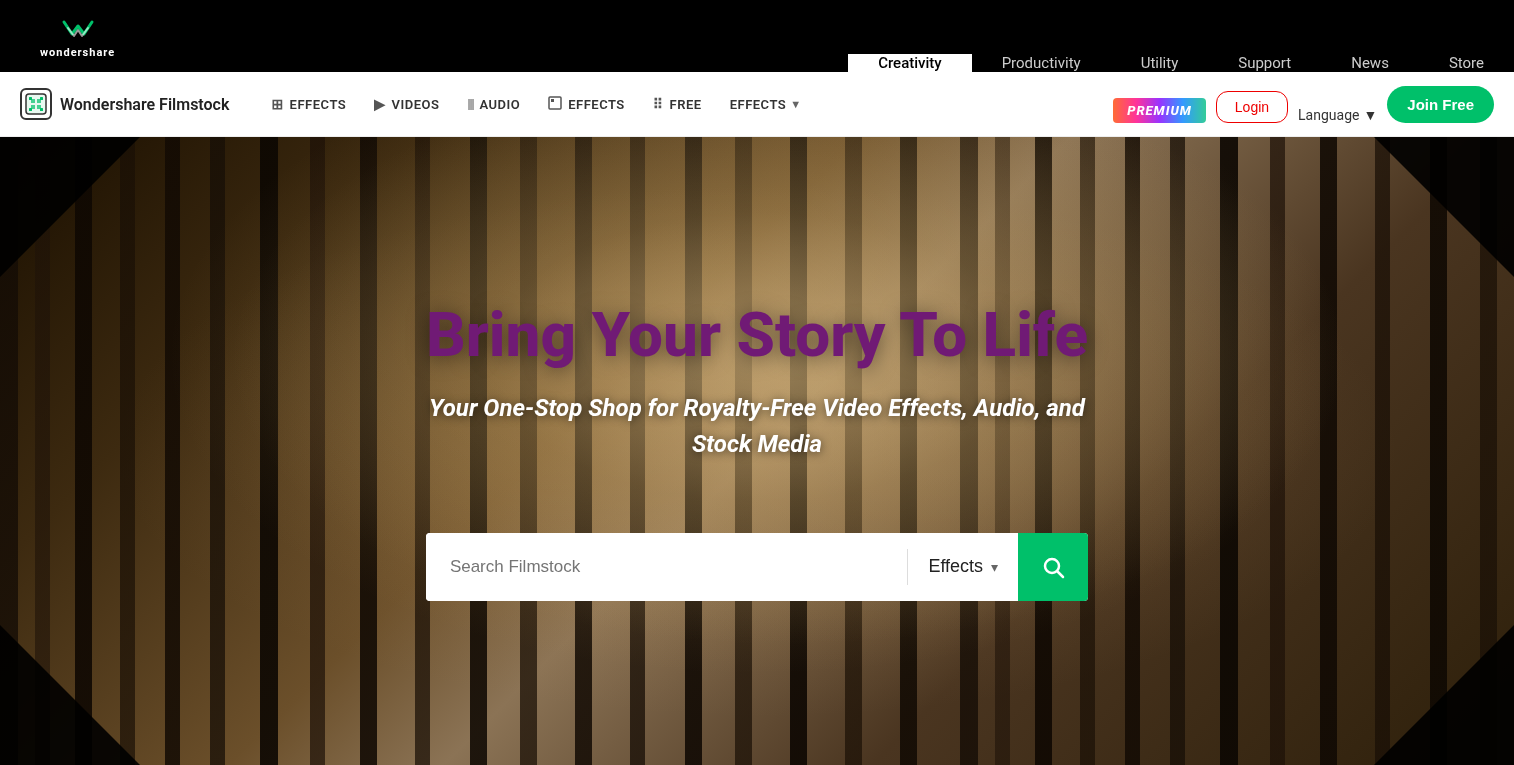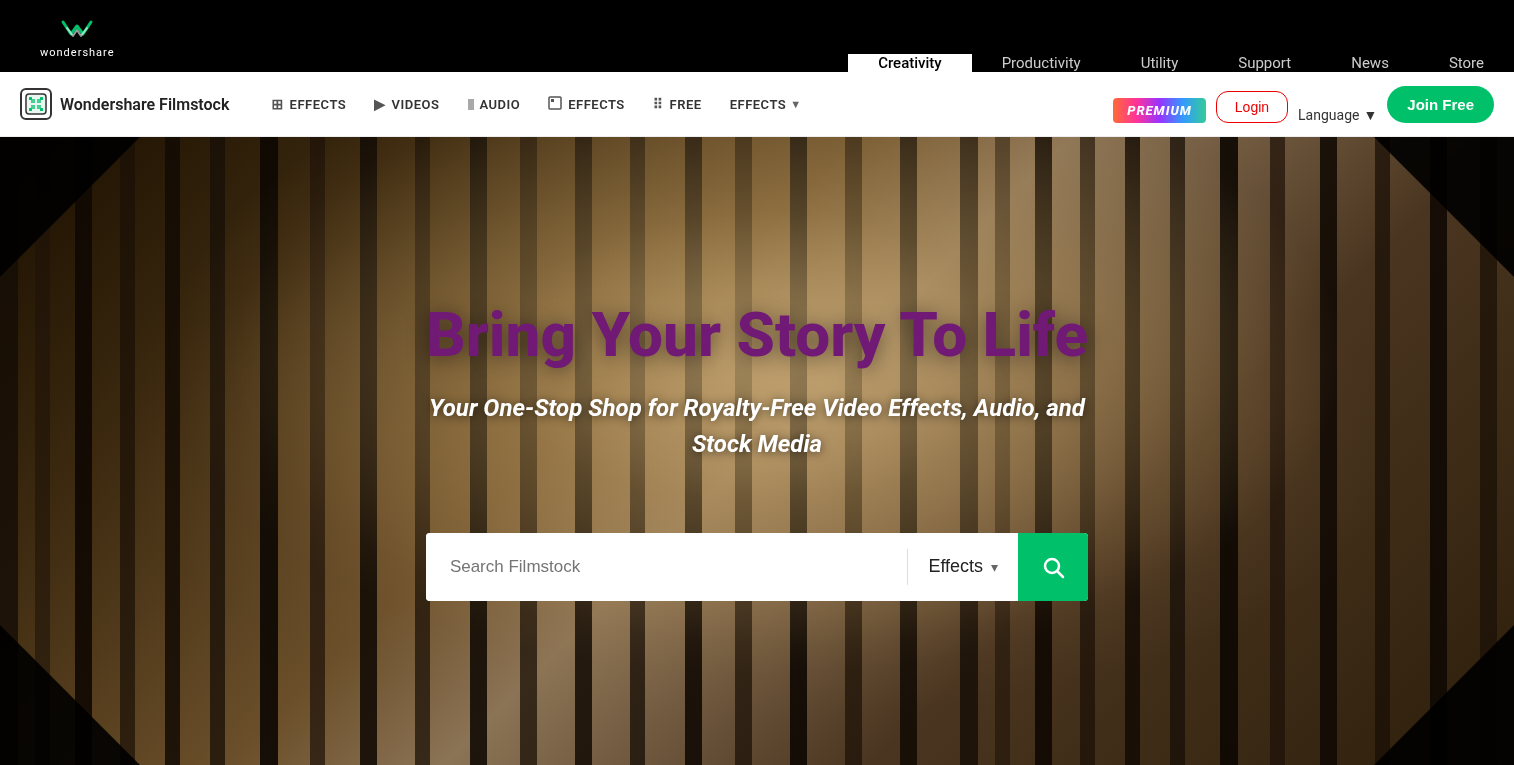--- a/index.html
+++ b/index.html
@@ -27,21 +27,21 @@
     }
     .logo-icon {
       width: 36px;
       height: 28px;
       margin-bottom: 4px;
     }
     .logo-text {
       color: #fff;
       font-size: 11px;
       letter-spacing: 1px;
-      font-weight: 400;
+      font-weight: 700;
     }
     .top-nav-links {
       display: flex;
       align-items: flex-end;
       margin-left: auto;
     }
     .top-nav-link {
       display: flex;
       align-items: center;
       padding: 0 30px;

